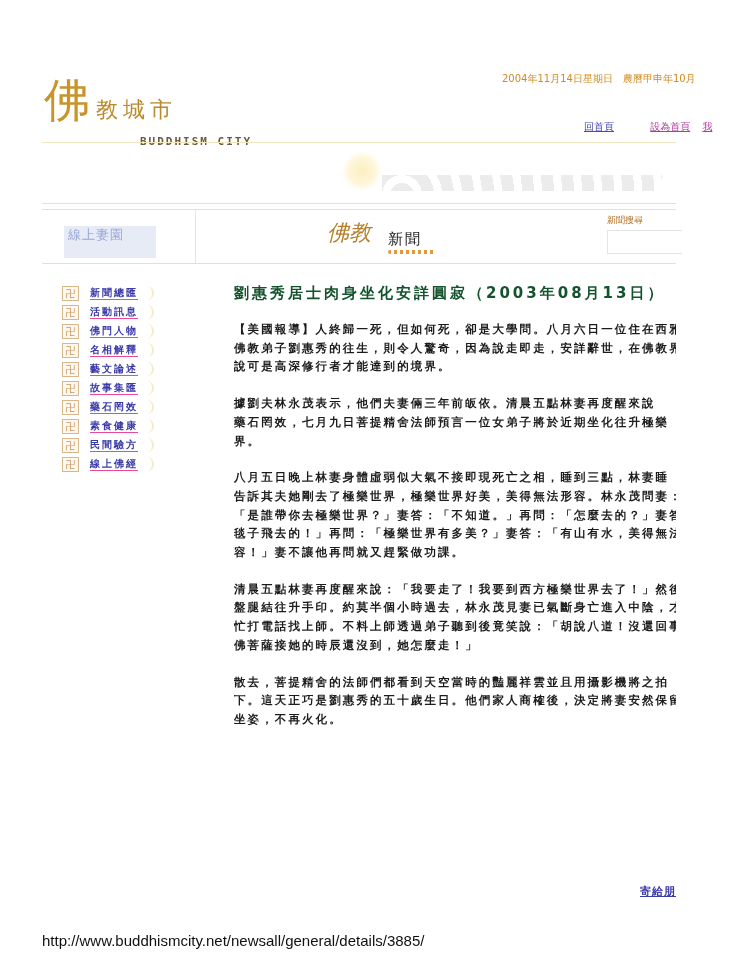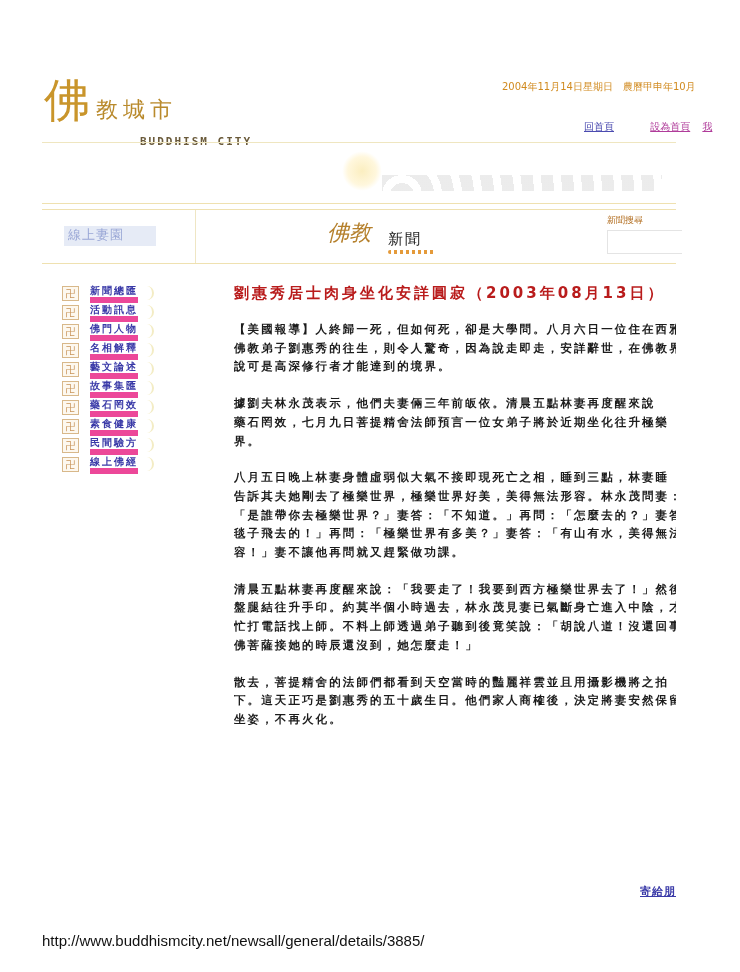--- a/index.html
+++ b/index.html
@@ -4,58 +4,58 @@
 <style>
   html, body { margin:0; padding:0; background:#ffffff; }
   body { width:740px; height:972px; position:relative; overflow:hidden;
          font-family:"DejaVu Sans", sans-serif; color:#222; }
   .abs { position:absolute; }
 
   
   .logo-big { left:44px; top:74px; font-family:"DejaVu Serif", serif; font-size:46px; color:#c9952b; line-height:52px; font-weight:300; letter-spacing:-2px; }
   .logo-cn { left:96px; top:98px; font-size:22px; color:#b98a2c; letter-spacing:5px; line-height:24px; }
   .logo-en { left:96px; top:136px; font-size:11px; color:#6a5a3a; letter-spacing:2px; font-weight:bold; line-height:12px; font-family:"DejaVu Sans Mono", monospace;margin-left:44px; }
-  .date { left:502px; top:80px; font-size:10px; color:#d18a1e; white-space:nowrap; }
+  .date { left:502px; top:72px; font-size:10px; color:#d18a1e; white-space:nowrap; }
   .toplinks { left:584px; top:120px; font-size:10px; white-space:nowrap; }
   .toplinks a { text-decoration:underline; margin-right:9px; }
   .tl-home { color:#4b4bb0; }
   .tl-set { color:#b03c9a;margin-left:24px; }
   .tl-me { color:#b03c9a; }
 
   .banner { left:42px; top:142px; width:634px; height:60px;
             border-top:1px solid #efe6c0; border-bottom:1px solid #efe1b0; overflow:hidden; }
   .banner .wave { position:absolute; left:340px; top:32px; width:280px; height:16px;
                   background:repeating-radial-gradient(circle at 20px 20px, #e7e7e7 0 12px, transparent 12px 20px); opacity:.8; }
   .banner .blob { position:absolute; left:300px; top:8px; width:40px; height:40px; border-radius:50%;
                   background:radial-gradient(circle, #fbeec0 0%, #fff7dd 50%, transparent 70%); }
 
   
   .secbar { left:42px; top:209px; width:634px; height:53px;
             border-top:1px solid #efe1b0; border-bottom:1px solid #efe1b0; }
   .secbar .divider { position:absolute; left:153px; top:0; width:1px; height:53px; background:#efe6c4; }
-  .online-garden { position:absolute; left:22px; top:16px; width:88px; height:20px; background:#e6ebf6;
+  .online-garden { position:absolute; left:22px; top:16px; width:88px; height:32px; background:#e6ebf6;
                    color:#9aa7d6; font-size:13px; line-height:18px; padding-left:4px; letter-spacing:1px; }
   .news-logo-a { position:absolute; left:285px; top:8px; font-family:"DejaVu Serif", serif; font-style:italic;
                  font-size:22px; color:#b5802c; }
   .news-logo-b { position:absolute; left:346px; top:20px; font-size:15px; color:#222; letter-spacing:2px; }
   .news-logo-c { position:absolute; left:346px; top:40px; width:48px; height:4px;
                  background:repeating-linear-gradient(90deg, #e49a3a 0 3px, transparent 3px 6px); border-radius:2px; }
   .search-label { position:absolute; left:565px; top:4px; font-size:9px; color:#b06a1a; }
   .search-input { position:absolute; left:565px; top:20px; width:70px; height:20px; border:1px solid #e4e4e4; border-right:none; background:#fff; }
 
   
   .sidebar { left:62px; top:284px; width:96px; }
   .nav-item { position:relative; height:19px; margin-bottom:0; display:flex; align-items:center; }
   .nav-icon { width:15px; height:13px; border:1px solid #d8b88a; color:#c8945a; font-size:10px; line-height:13px;
               text-align:center; margin-right:11px; background:#fdf8ef; }
-  .nav-label { font-size:10px; color:#3a3aa8; letter-spacing:2px; border-bottom:6px solid #ec4899; line-height:12px; font-weight:bold; }
+  .nav-label { font-size:10px; color:#3a3aa8; letter-spacing:2px; border-bottom:1px solid #ec4899; line-height:12px; font-weight:bold; }
   .nav-cap { position:absolute; left:84px; top:2px; width:6px; height:14px; border-right:2px solid #f3ecc4; border-radius:0 8px 8px 0; }
 
   
-  .title { left:234px; top:284px; font-size:15px; font-weight:bold; color:#b91c1c; letter-spacing:3px; white-space:nowrap; }
+  .title { left:234px; top:284px; font-size:15px; font-weight:bold; color:#14532d; letter-spacing:3px; white-space:nowrap; }
   .article { left:234px; top:320px; width:442px; overflow:hidden; }
   .para { font-size:11.5px; line-height:18.7px; letter-spacing:2.1px; color:#1c1c1c; white-space:nowrap;
           margin:0 0 18px 0; font-weight:bold; }
   .para .ln { display:block; }
 
   .send-link { left:640px; top:884px; font-size:11px; color:#3a3aa8; text-decoration:underline; font-weight:bold; letter-spacing:1px; white-space:nowrap; }
   .url { left:42px; top:932px; font-family:"Liberation Sans", sans-serif; font-size:15px; color:#111; white-space:nowrap; }
 </style>
 </head>
 <body>

